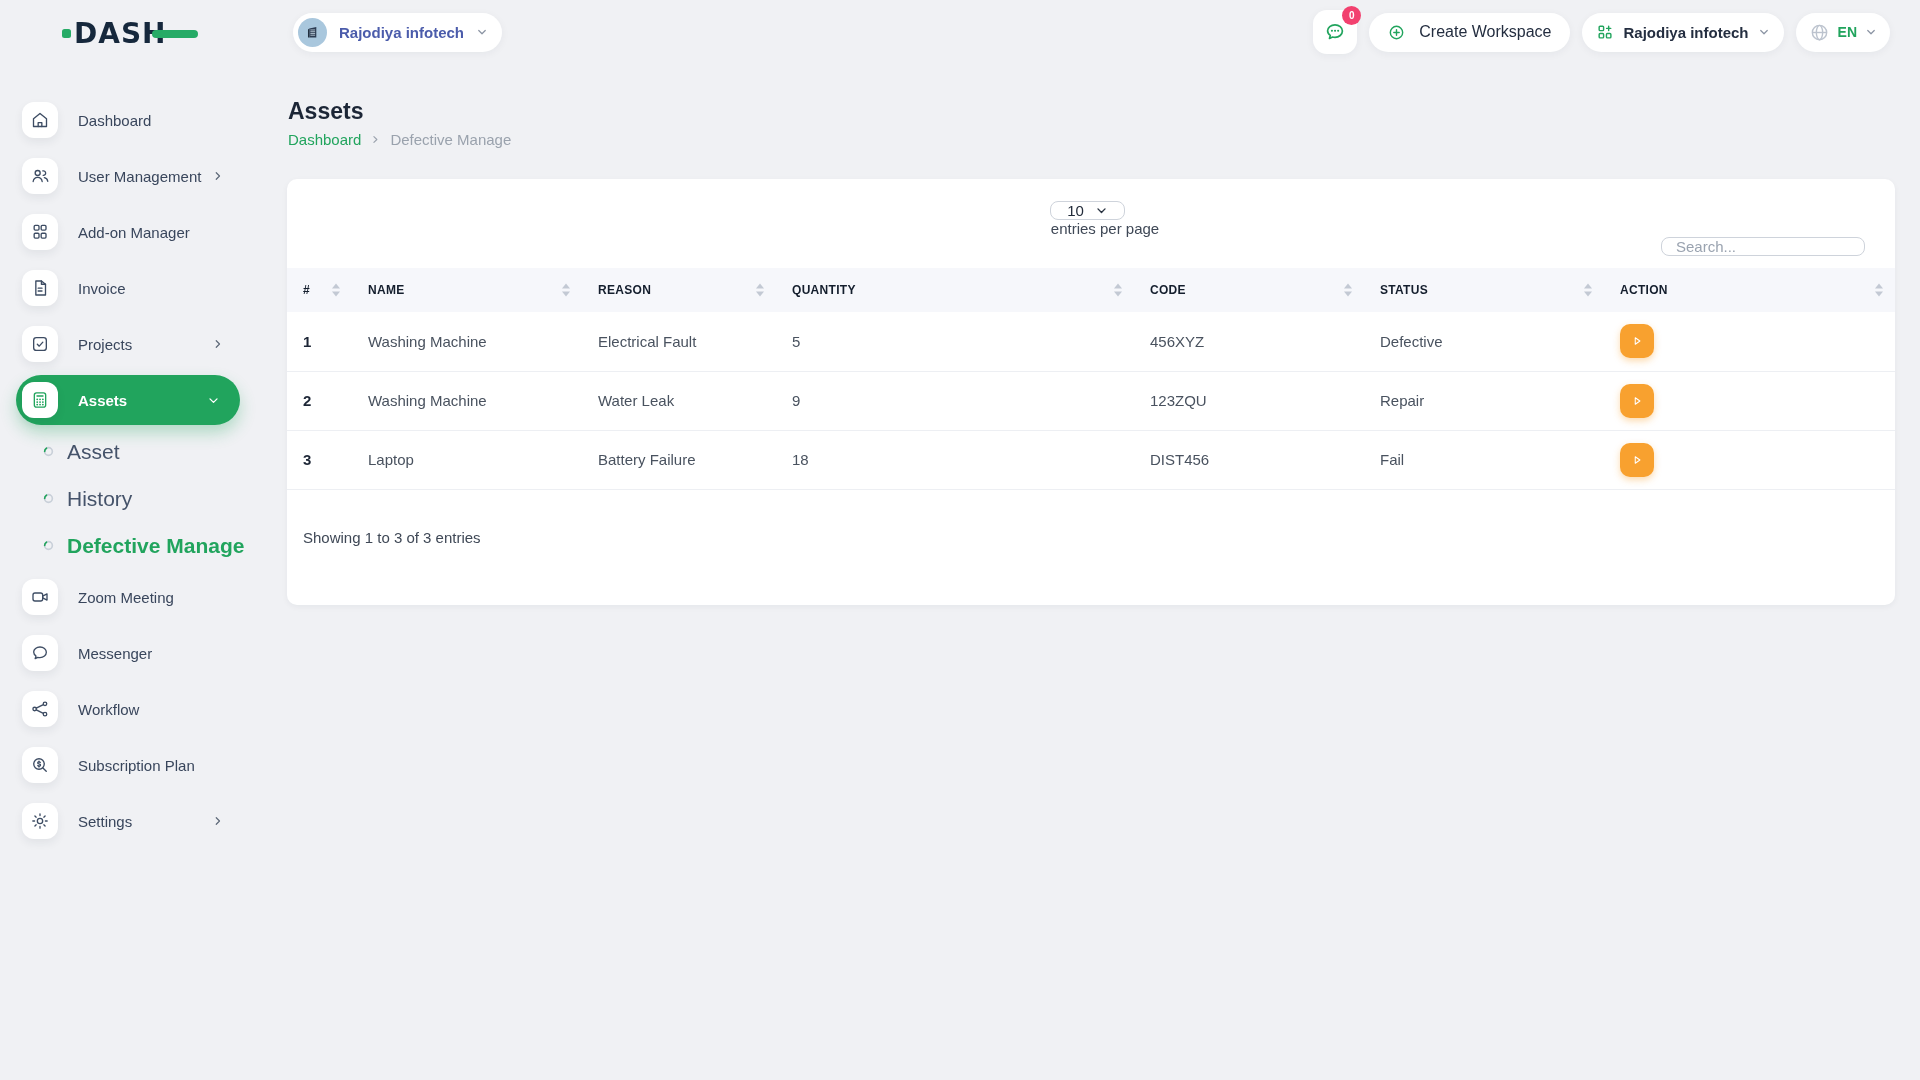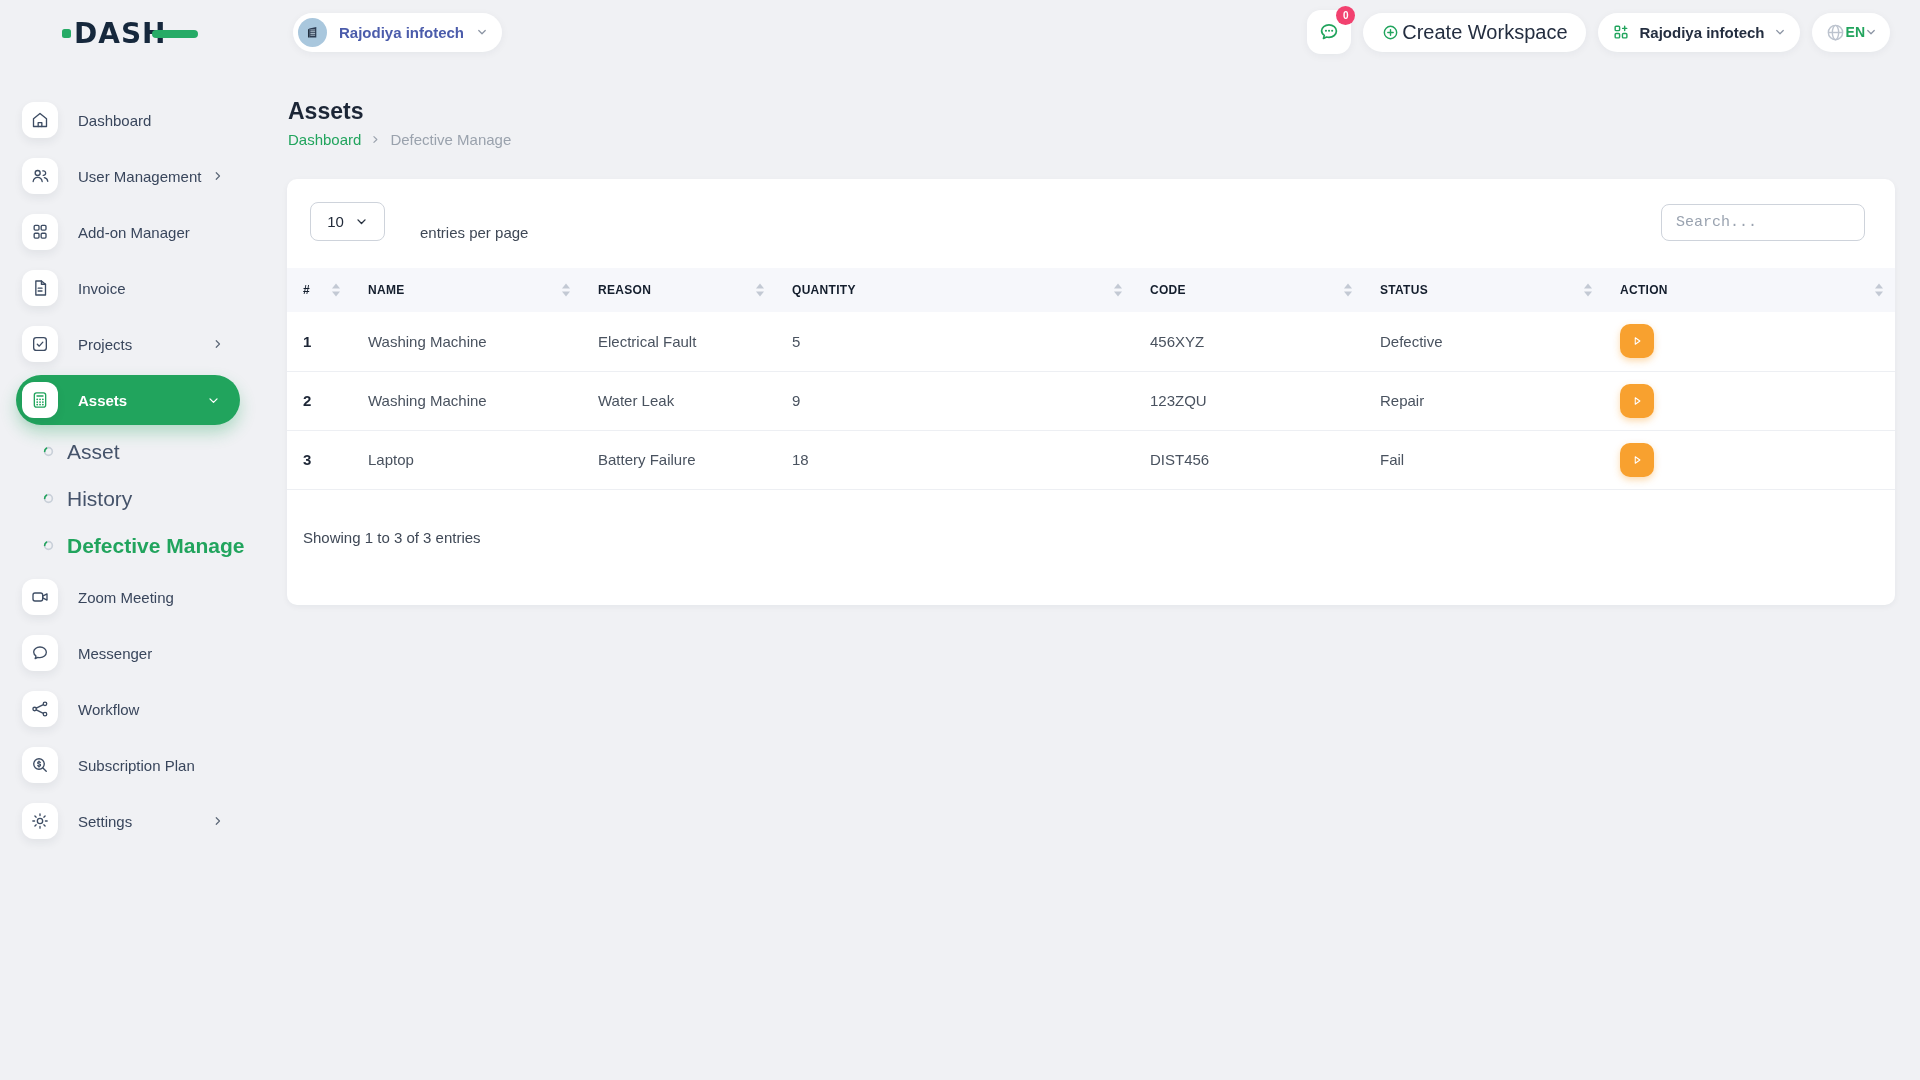--- a/index.html
+++ b/index.html
@@ -40,42 +40,42 @@
   .pill { background:#fff; border-radius:20px; height:39px; display:flex; align-items:center;
           box-shadow:0 2px 8px rgba(25,39,62,.05); cursor:pointer; }
   .ws-pill { padding:5px 14px 5px 5px; gap:12px; }
   .avatar { width:29px; height:29px; border-radius:50%; background:#a9c7dd; display:flex; align-items:center; justify-content:center; overflow:hidden; }
   .ws-label { font-size:15px; font-weight:600; color:#4b5cab; }
   .right-cluster { display:flex; align-items:center; gap:12px; }
   .notif { width:44px; height:44px; border-radius:14px; background:#fff; position:relative;
            box-shadow:0 2px 8px rgba(25,39,62,.05); display:flex; align-items:center; justify-content:center; cursor:pointer; }
   .badge { position:absolute; top:-4px; right:-4px; min-width:19px; height:19px; padding:0 4px; border-radius:10px;
            background:#f2416f; color:#fff; font-size:10px; font-weight:700; display:flex; align-items:center; justify-content:center; }
-  .cw-pill { padding:0 18px; gap:2px; font-size:20px; color:#242e40; }
+  .cw-pill { padding:0 18px; gap:13px; font-size:16px; color:#242e40; }
   .co-pill { padding:0 14px; gap:9px; font-size:15px; font-weight:600; color:#242e40; }
-  .lang-pill { padding:0 13px; }
+  .lang-pill { padding:0 13px; gap:8px; }
   .lang-label { color:#21a45d; font-weight:700; font-size:14px; }
   .chev-sm { color:#8a93a3; display:flex; }
 
   
   .page-title { position:absolute; left:288px; top:98px; font-size:23px; font-weight:700; color:#1c2636; }
   .breadcrumb { position:absolute; left:288px; top:131px; display:flex; align-items:center; gap:9px; font-size:15px; }
   .bc-root { color:#21a45d; cursor:pointer; }
   .bc-sep { color:#9aa2ad; display:flex; }
   .bc-current { color:#9aa2ad; }
 
   .card { position:absolute; left:287px; top:179px; width:1608px; height:426px; background:#fff; border-radius:10px;
           box-shadow:0 2px 6px rgba(25,39,62,.05); }
-  .controls { position:absolute; top:22px; left:23px; right:30px; height:40px; display:flex; align-items:flex-end; }
+  .controls { position:absolute; top:22px; left:23px; right:30px; height:40px; display:flex; align-items:center;flex-direction:column; }
   .select-box { width:75px; height:39px; border:1px solid #ced3db; border-radius:8px; background:#fff;
                 display:flex; align-items:center; justify-content:center; gap:11px; font-size:15px; color:#222b3a; cursor:pointer; }
   .select-box .chev { color:#2a3442; display:flex; }
   .entries-label { margin-left:35px; font-size:15px; color:#3f4856; }
   .search-input { margin-left:auto; width:204px; height:37px; border:1px solid #ced3db; border-radius:8px;
-                  padding:0 14px; font-size:15px; color:#222b3a; outline:none; background:#fff;font-family:Liberation Mono, monospace; }
+                  padding:0 14px; font-size:15px; color:#222b3a; outline:none; background:#fff; }
   .search-input::placeholder { color:#9aa3b0; }
 
   table.data-table { position:absolute; top:89px; left:0; width:100%; border-collapse:collapse; table-layout:fixed; }
   .data-table thead th { height:44px; background:#f6f7fb; font-size:12px; font-weight:700; color:#141e2d;
                          text-align:left; padding-left:16px; position:relative; letter-spacing:.3px; cursor:pointer; }
   .data-table tbody td { height:59px; border-bottom:1px solid #edeff3; font-size:15px; color:#49525f; padding-left:16px; }
   .data-table td.cell-num { font-weight:700; color:#1d2636; }
   .sort { position:absolute; right:12px; top:50%; transform:translateY(-50%); display:flex; flex-direction:column; gap:3px; }
   .sort i { display:block; width:0; height:0; }
   .sort .up   { border-left:4px solid transparent; border-right:4px solid transparent; border-bottom:5px solid #c3c9d4; }

